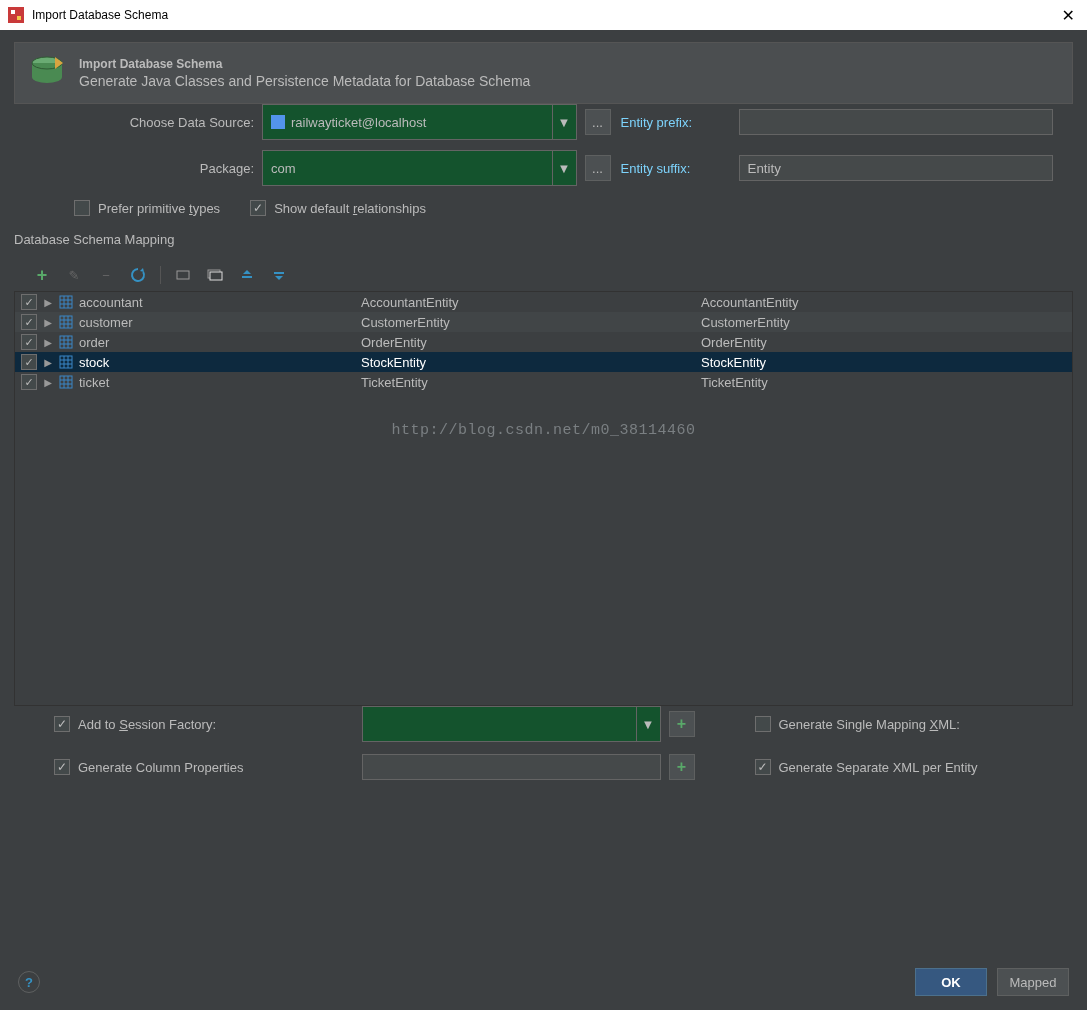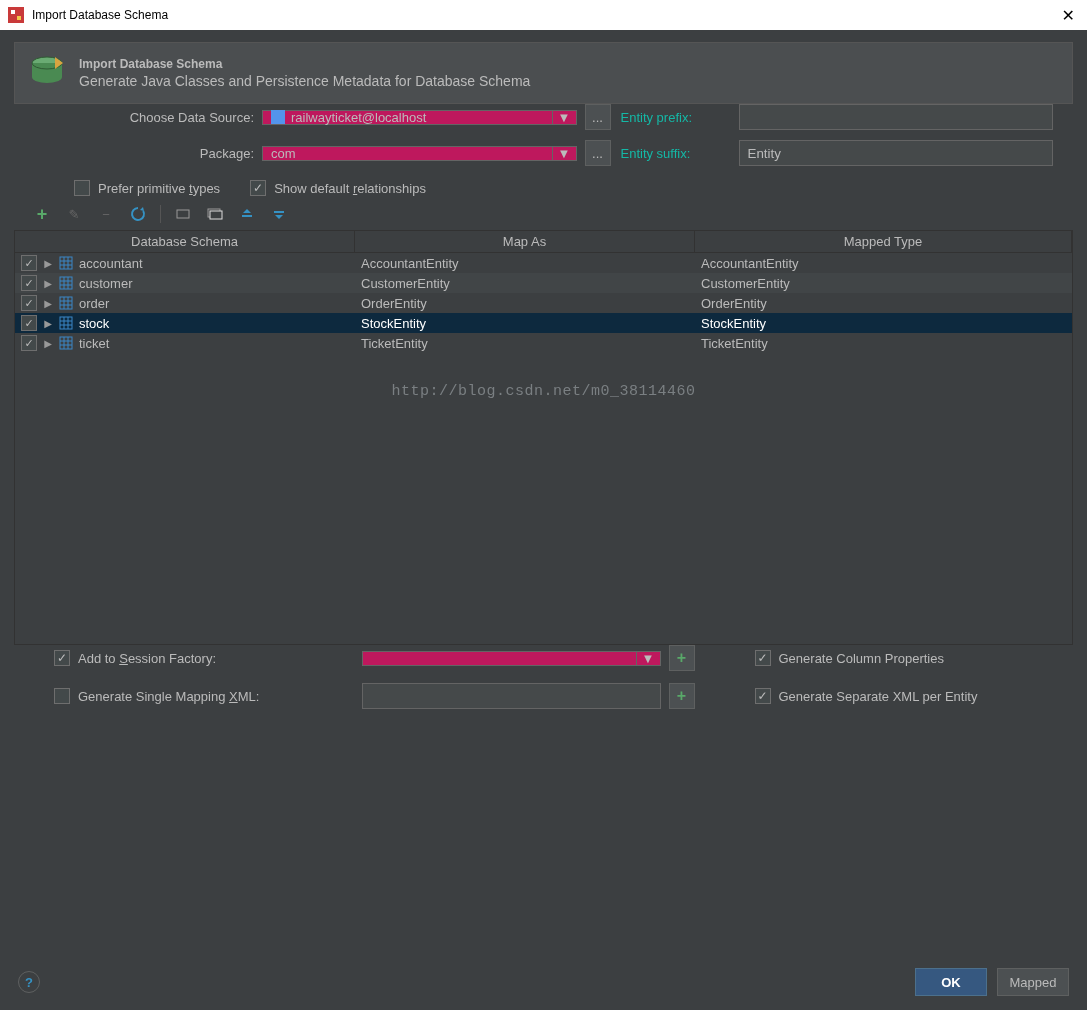--- a/index.html
+++ b/index.html
@@ -19,23 +19,23 @@
   .banner .db-icon { width: 40px; height: 40px; flex-shrink: 0; }
   .banner .banner-text .banner-title { color: #bbbbbb; font-size: 12px; font-weight: bold; }
   .banner .banner-text .banner-sub { color: #bbbbbb; font-size: 14px; margin-top: 2px; }
   
   
   .section-label { color: #bbbbbb; margin: 16px 0 10px 0; font-size: 13px; }
   
   
   .gs-grid { display: grid; grid-template-columns: 200px 1fr 28px 110px 1fr; gap: 10px 8px; align-items: center; padding: 0 20px 0 40px; }
   .gs-grid .lbl { text-align: right; color: #bbbbbb; }
-  .gs-grid .lbl-left { text-align: left; color: #14b8a6; }
-  
-  .combo { display: flex; background: #be185d; border: 1px solid #646464; height: 15px; align-items: center; gap: 44px; }
+  .gs-grid .lbl-left { text-align: left; color: #7dd3fc; }
+  
+  .combo { display: flex; background: #14532d; border: 1px solid #646464; height: 36px; align-items: center; gap: 44px; }
   .combo .combo-text { flex: 1; padding: 0 8px; color: #bbbbbb; display: flex; align-items: center; gap: 6px; }
   .combo .combo-arrow { width: 24px; height: 100%; border-left: 1px solid #646464; display:flex; align-items:center; justify-content:center; color:#bbb; }
   .combo .ds-icon { width: 14px; height: 14px; background: #5394ec; display:inline-block; }
   
   .iconbtn { width: 26px; height: 26px; background: #4c5052; border: 1px solid #5e6060; display:flex; align-items:center; justify-content:center; color:#bbb; cursor:pointer; }
   .textfield { background: #45494a; border: 1px solid #646464; height: 26px; padding: 0 8px; color: #bbbbbb; }
   
   .checks-row { display:flex; gap: 30px; padding: 14px 0 0 60px; align-items:center; }
   .check { display:flex; align-items:center; gap: 8px; cursor:pointer; }
   .checkbox { width: 16px; height: 16px; border: 1px solid #6e6e6e; background: #43494a; display:inline-flex; align-items:center; justify-content:center; color:#bbbbbb; font-size:12px; }
@@ -148,20 +148,21 @@
     <label class="check">
       <span class="checkbox"></span>
       <span>Prefer primitive <span class="underline-key">t</span>ypes</span>
     </label>
     <label class="check">
       <span class="checkbox checked"></span>
       <span>Show default <span class="underline-key">r</span>elationships</span>
     </label>
   </div>
 
+  <div class="section-label">Database Schema Mapping</div>
   <div class="toolbar">
     <span class="tool green">+</span>
     <span class="tool disabled">✎</span>
     <span class="tool disabled">−</span>
     <span class="tool refresh">
       <svg width="18" height="18" viewBox="0 0 18 18">
           <path d="M9 3a6 6 0 1 0 5.2 3" fill="none" stroke="#3592c4" stroke-width="2"></path>
           <path d="M14 2 l1 4 -4 -1 z" fill="#3592c4"></path>
         </svg>
     </span>
@@ -184,25 +185,20 @@
         </svg>
       </span>
     <span class="tool">
         <svg width="16" height="16" viewBox="0 0 16 16">
           <rect x="3" y="5" width="10" height="2" fill="#3592c4"></rect>
           <path d="M8 13 l-4 -4 h8 z" fill="#3592c4"></path>
         </svg>
       </span>
   </div>
   <div class="table-wrap">
-    <div class="thead">
-      <div class="th th1">Database Schema</div>
-      <div class="th th2">Map As</div>
-      <div class="th th3">Mapped Type</div>
-    </div>
     <div id="tbody">
         <div class="trow">
           <div class="cell c1">
             <span class="row-check"></span>
             <span class="expand">▶</span>
             <span class="tbl-icon">
               <svg width="14" height="14" viewBox="0 0 14 14">
                 <rect x="1" y="1" width="12" height="12" fill="none" stroke="#3b87c7"></rect>
                 <line x1="1" y1="5" x2="13" y2="5" stroke="#3b87c7"></line>
                 <line x1="1" y1="9" x2="13" y2="9" stroke="#3b87c7"></line>
@@ -320,27 +316,27 @@
       <div class="combo-text">
           <span></span>
         </div>
       <div class="combo-arrow">▼</div>
     </div>
     <div class="iconbtn" style="color:#59a869;font-size:16px;font-weight:bold">
         <span>+</span>
       </div>
     <div></div>
     <div class="gchk">
+      <span class="checkbox"></span>
+      <span>Generate Single Mapping <span class="underline-key">X</span>ML:</span>
+    </div>
+
+    <div class="gchk">
       <span class="checkbox checked"></span>
       <span>Generate Column Properties</span>
-    </div>
-
-    <div class="gchk">
-      <span class="checkbox"></span>
-      <span>Generate Single Mapping <span class="underline-key">X</span>ML:</span>
     </div>
     <input class="textfield" value="" style="">
     <div class="iconbtn" style="color:#59a869;font-size:16px;font-weight:bold">
         <span>+</span>
       </div>
     <div></div>
     <div class="gchk">
       <span class="checkbox checked"></span>
       <span>Generate Separate XML per Entity</span>
     </div>

